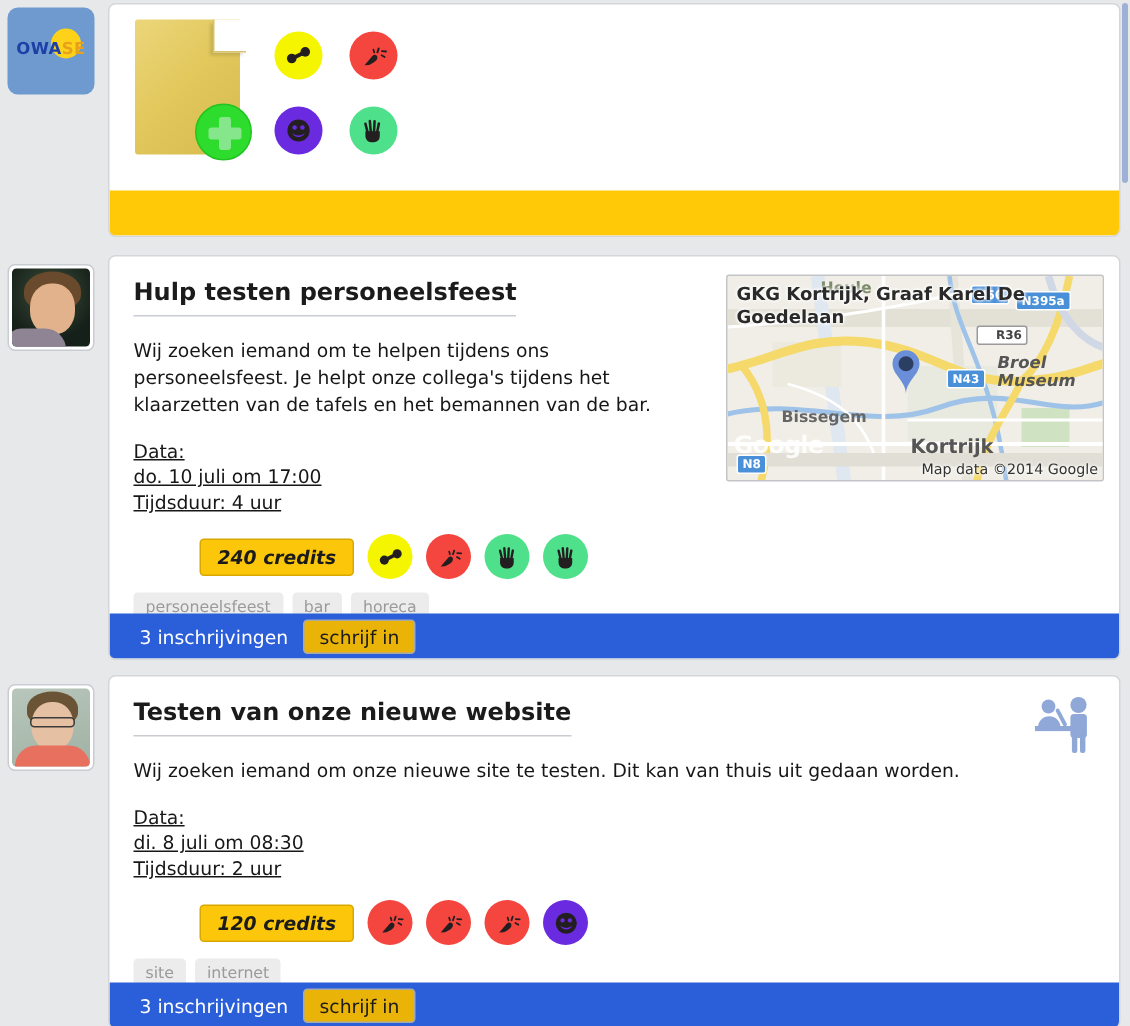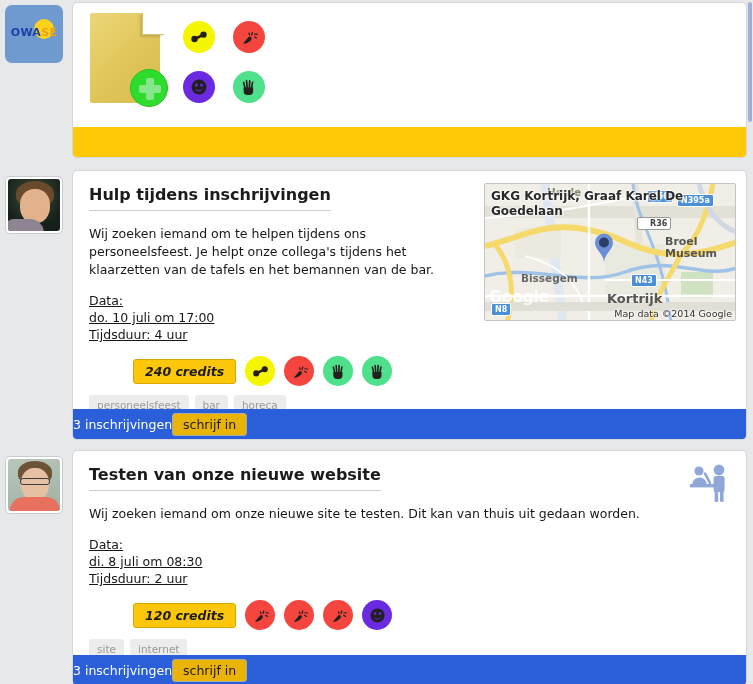--- a/index.html
+++ b/index.html
@@ -118,21 +118,21 @@
   .badge-row .dot { position: static; width: 30px; height: 30px; }
 
   .tag-row { margin-top: 9px; display: flex; gap: 6px; }
   .tag {
     background: #ececec; color: #9a9a9a; font-size: 10.5px;
     padding: 4px 8px; border-radius: 3px;
   }
 
   .card-footer {
     position: absolute; left: 0; right: 0; bottom: 0; height: 30px;
-    background: #2b5fd9; display: flex; align-items: center; padding-left: 0; 
+    background: #2b5fd9; display: flex; align-items: center; padding-left: 20px; gap: 10px;
   }
   .footer-count { color: #fff; font-size: 12.5px; }
   .footer-btn {
     background: #eab308; border: 1px solid #a7a9ab; border-radius: 3px;
     font-size: 12.5px; color: #1b1b1b; padding: 3px 10px; cursor: pointer;
     font-family: inherit;
   }
 
   
   .people-icon { position: absolute; right: 12px; top: 12px; }
@@ -156,21 +156,21 @@
   .map .gwm {
     position: absolute; left: 4px; bottom: 14px; font-size: 16px; font-weight: bold;
     color: rgba(255,255,255,.85); letter-spacing: -.5px; z-index: 4;
   }
   .map .cityname {
     position: absolute; left: 122px; bottom: 14px; font-size: 13px; font-weight: bold;
     color: #555; z-index: 3;
   }
   .map .broel {
     position: absolute; left: 180px; top: 52px; font-size: 11px; font-weight: bold;
-    color: #555; line-height: 12px; z-index: 3;
+    color: #555; line-height: 12px; z-index: 3; font-style: italic;
   }
   .map .bissegem {
     position: absolute; left: 36px; top: 88px; font-size: 10.5px; font-weight: bold;
     color: #666; z-index: 3;
   }
   .map .heule {
     position: absolute; left: 62px; top: 2px; font-size: 10.5px; font-weight: bold;
     color: #7a8a6a; z-index: 3;
   }
   .shield {
@@ -267,21 +267,21 @@
         </g>
           </svg>
       </div>
     </div>
 
     <div class="yellow-bar"></div>
   </div>
 
   <div class="card" id="card-job-1">
     <div class="card-body">
-      <div class="job-title">Hulp tijdens inschrijvingen</div>
+      <div class="job-title">Hulp testen personeelsfeest</div>
       <div class="job-desc">Wij zoeken iemand om te helpen tijdens ons personeelsfeest. Je helpt onze collega's tijdens het klaarzetten van de tafels en het bemannen van de bar.</div>
       <div class="job-meta">
         <div>Data:</div>
         <div>do. 10 juli om 17:00</div>
         <div>Tijdsduur: 4 uur</div>
       </div>
 
       <div class="badge-row">
         <span class="credits">240 credits</span>
         <span class="dot" style="background:#f5f500">
@@ -374,25 +374,25 @@
         <rect x="0" y="118" width="252" height="9" fill="#e0ded5"></rect>
       </svg>
 
       <div class="mlabel">GKG Kortrijk, Graaf Karel De Goedelaan</div>
 
       <div class="heule">Heule</div>
       <div class="bissegem">Bissegem</div>
       <div class="broel">Broel<br>Museum</div>
       <div class="cityname">Kortrijk</div>
 
-      <span class="shield" style="left:146px; top:62px;margin-top:28px;">N43</span>
+      <span class="shield" style="left:146px; top:62px;">N43</span>
       <span class="shield" style="left:192px; top:10px;">N395a</span>
       <span class="shield" style="left:6px;  bottom:4px;">N8</span>
       <span class="shield" style="left:162px; top:6px;">N50</span>
-      <span class="shield w" style="left:152px; top:33px;padding-left:12px;">R36</span>
+      <span class="shield w" style="left:166px; top:33px;padding-left:12px;">R36</span>
 
       <div class="pin">
         <svg width="22" height="32" viewBox="0 0 22 32">
           <path d="M11 31 C11 22 20 18 20 10.5 A9 9 0 0 0 2 10.5 C2 18 11 22 11 31 Z" fill="#6a8fd8"></path>
           <circle cx="11" cy="10.5" r="5" fill="#2b3f63"></circle>
         </svg>
       </div>
 
       <div class="gwm">Google</div>
       <div class="attrib">Map data ©2014 Google</div>

